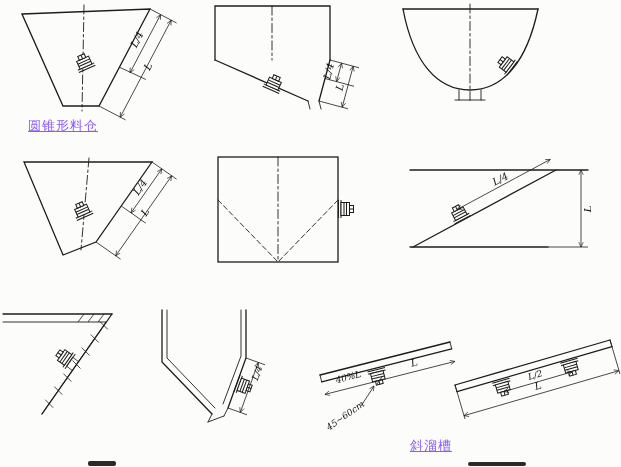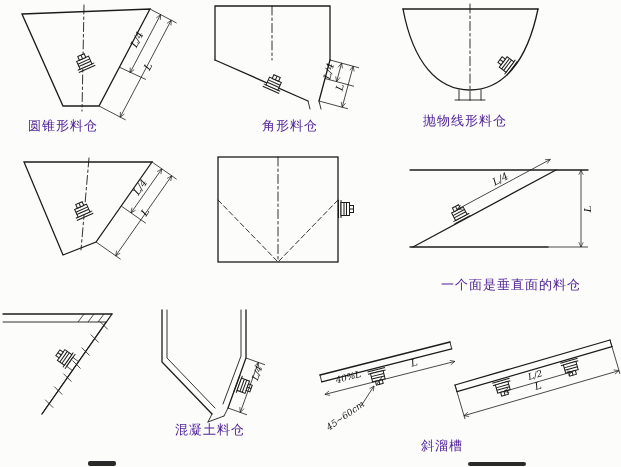--- a/index.html
+++ b/index.html
@@ -10,22 +10,22 @@
   }
   svg{position:absolute;overflow:visible;}
   .ink{stroke:#1c1c1c;fill:none;stroke-width:1.3;stroke-linecap:round;}
   .thin{stroke-width:0.9;}
   .dash{stroke-dasharray:9 3 2.5 3;stroke-width:0.9;}
   .dashv{stroke-dasharray:5 3;stroke-width:0.9;}
   .dim{stroke:#1c1c1c;fill:none;stroke-width:0.8;}
   text.dimlbl{font:italic 10px "DejaVu Serif",serif;fill:#111;}
   text.dimsm{font:italic 9px "DejaVu Serif",serif;fill:#111;}
   .caption{
-    position:absolute;text-align:center;font-size:13px;color:#4c1d95;
-    letter-spacing:1px;white-space:nowrap;
+    position:absolute;text-align:center;font-size:13px;color:#8b5cf6;
+    letter-spacing:1px;white-space:nowrap;text-decoration:underline;
   }
   .artifact{position:absolute;background:#2a2a2a;border-radius:2px;}
 </style>
 </head>
 <body>
 
 <div id="sheet">
 
   <svg width="0" height="0" style="position:absolute" aria-hidden="true">
     <defs>
@@ -212,22 +212,18 @@
       <line x1="229" y1="73.6" x2="297.2" y2="53.8" class="dim" marker-start="url(#ar)" marker-end="url(#ar)"></line>
       <text x="261" y="60" class="dimsm" text-anchor="middle" transform="rotate(-16 261 60)">L/2</text>
       <line x1="188.9" y1="97.7" x2="343.9" y2="52.7" class="dim" marker-start="url(#ar)" marker-end="url(#ar)"></line>
       <text x="264" y="71" class="dimlbl" text-anchor="middle" transform="rotate(-16 264 71)">L</text>
       <line x1="180" y1="67" x2="190" y2="101" class="dim"></line>
       <line x1="335" y1="22" x2="345" y2="56" class="dim"></line>
     </g>
   </svg>
 
   <div class="caption" style="left:3px;top:117px;width:120px">圆锥形料仓</div>
-  <div class="caption" style="left:230px;top:117px;width:120px">角形料仓</div>
-  <div class="caption" style="left:395px;top:112px;width:140px">抛物线形料仓</div>
-  <div class="caption" style="left:421px;top:276px;width:180px">一个面是垂直面的料仓</div>
-  <div class="caption" style="left:155px;top:421px;width:110px">混凝土料仓</div>
-  <div class="caption" style="left:392px;top:437px;width:100px">斜溜槽</div>
+  <div class="caption" style="left:381px;top:437px;width:100px">斜溜槽</div>
 
   <div class="artifact" style="left:88px;top:461px;width:28px;height:5px"></div>
   <div class="artifact" style="left:468px;top:462px;width:58px;height:4px"></div>
 
 </div>
 
 </body></html>

